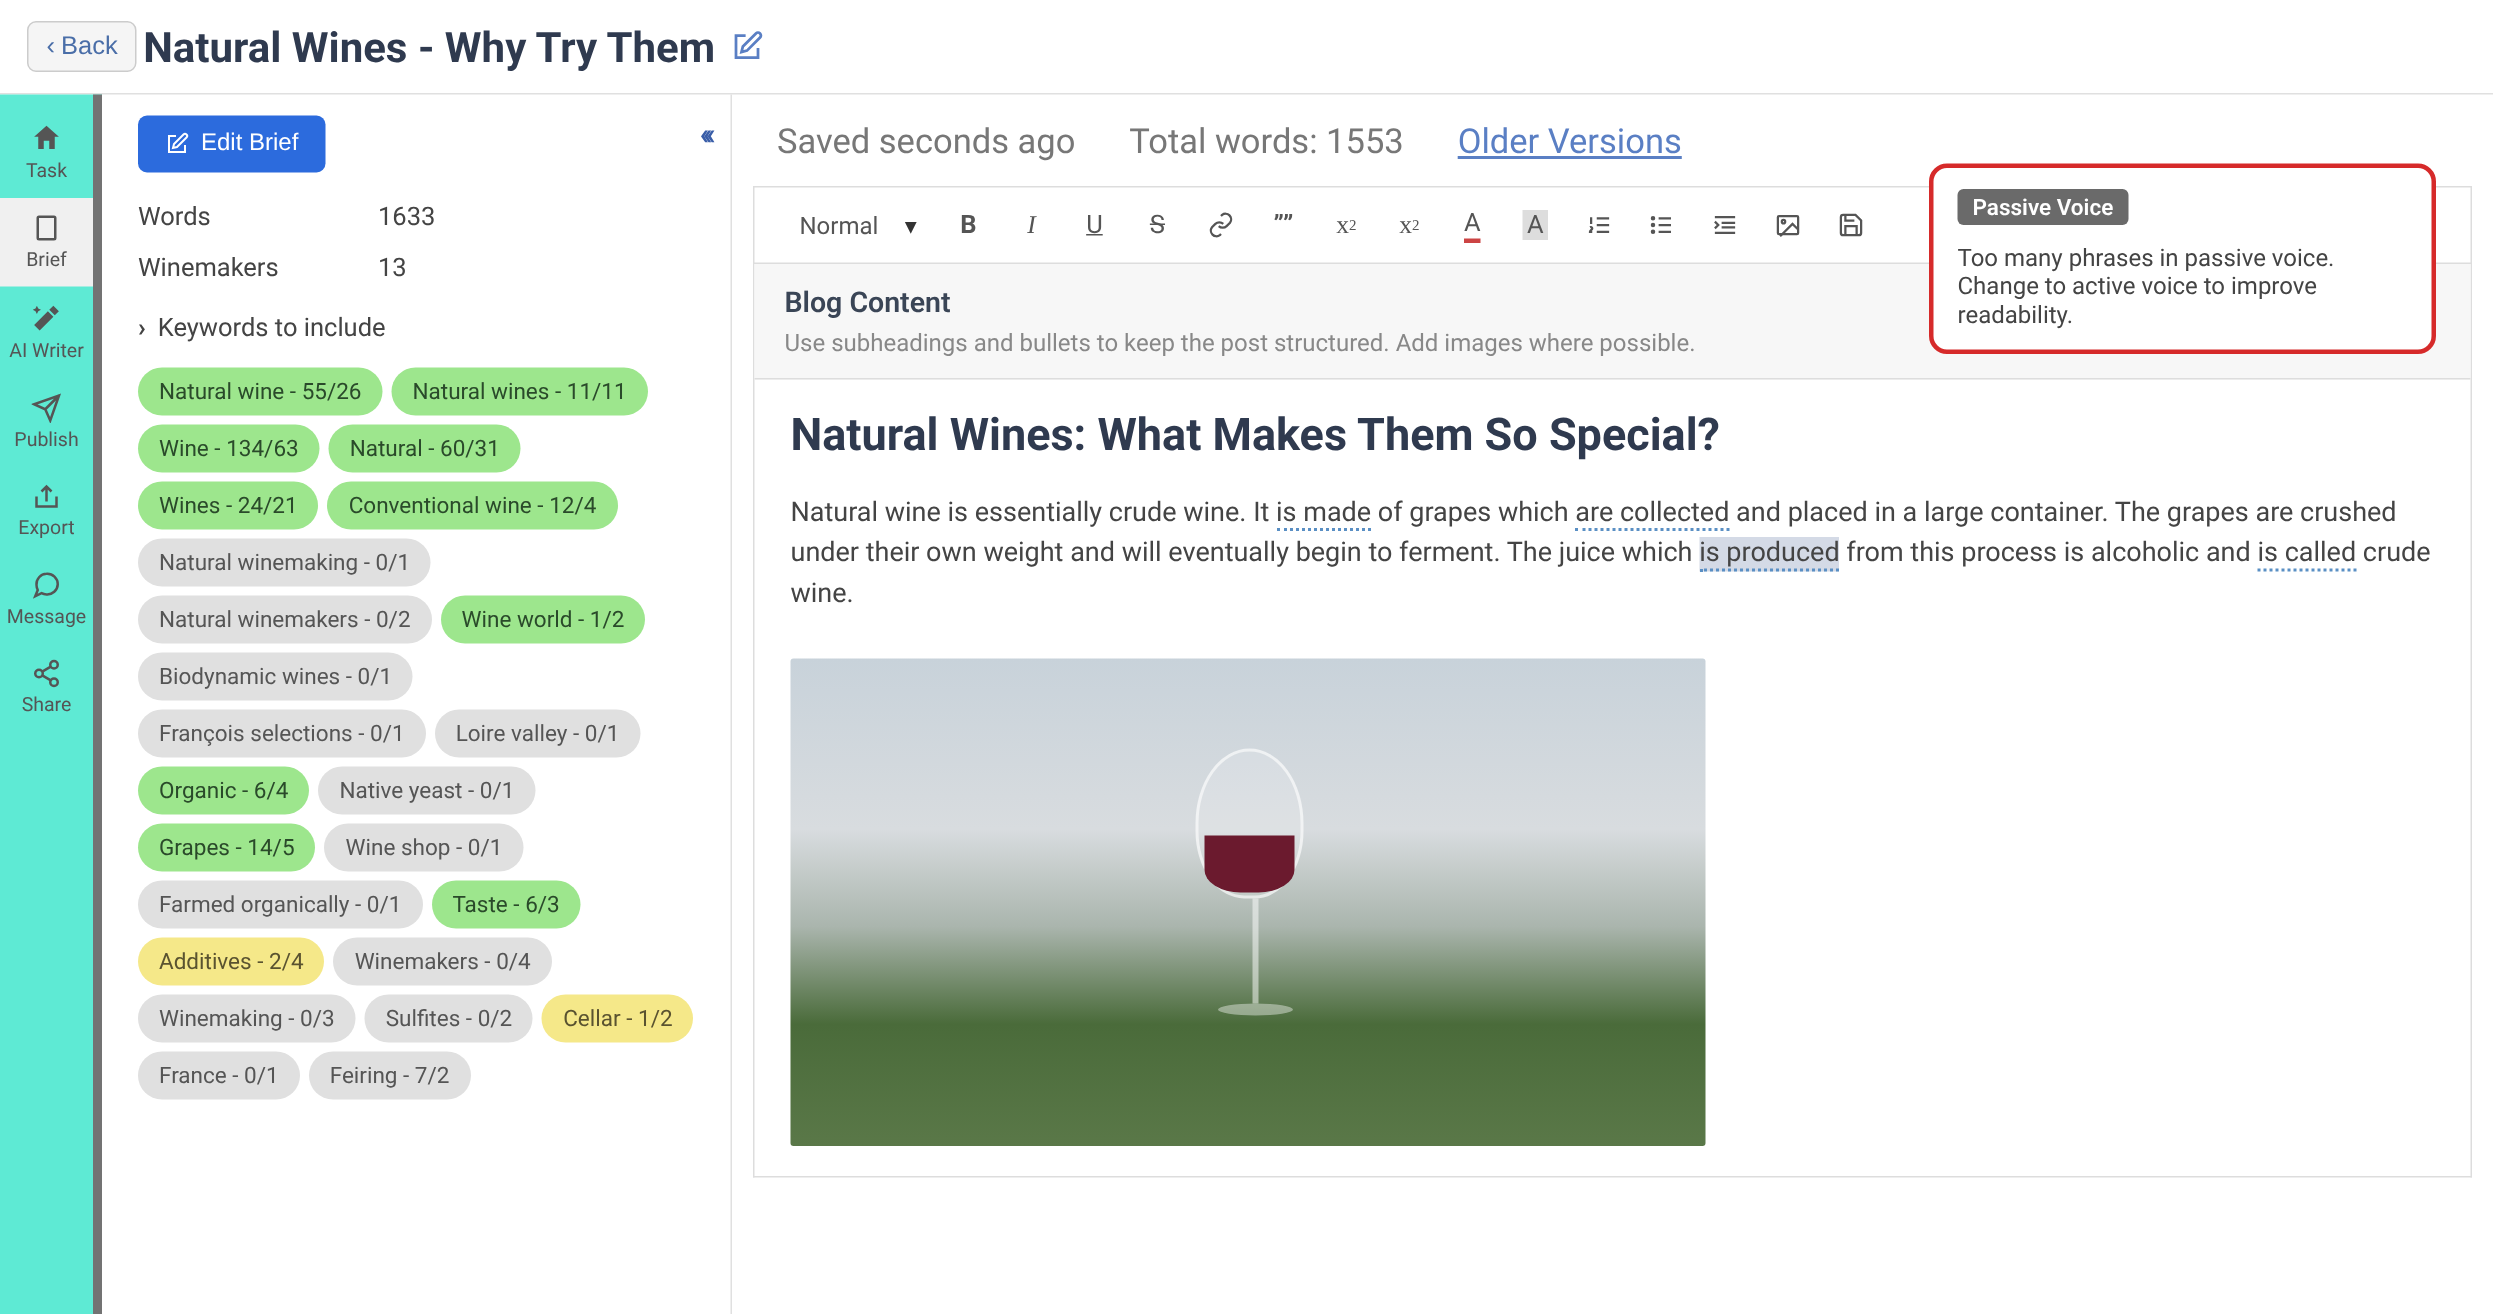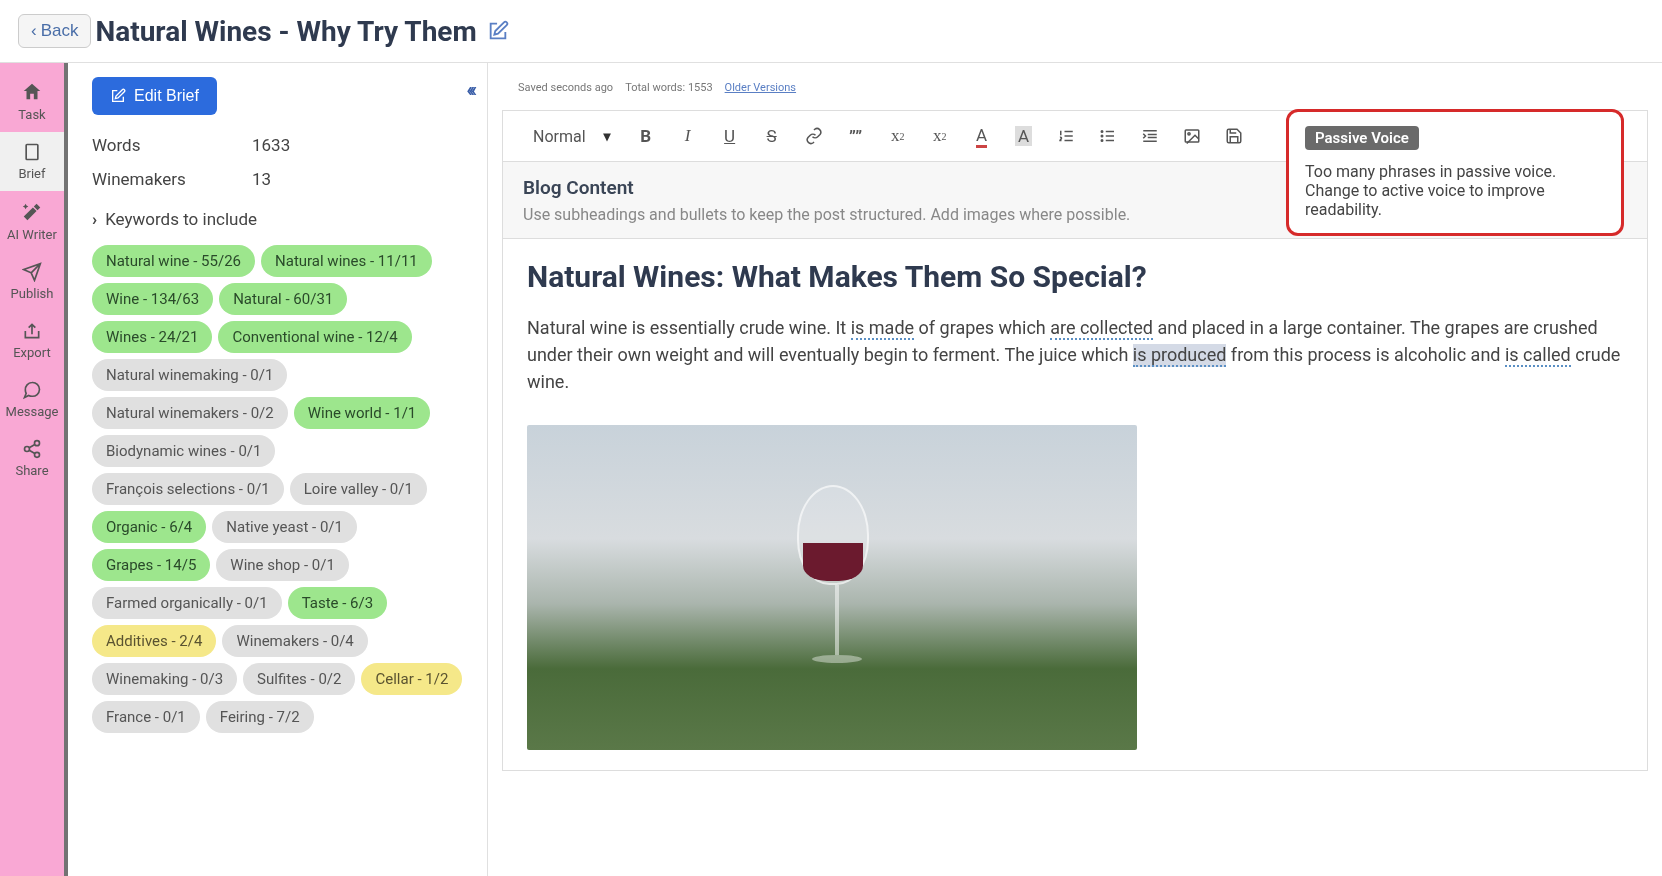--- a/index.html
+++ b/index.html
@@ -5,40 +5,40 @@
 * { box-sizing: border-box; margin: 0; padding: 0; }
 body { font-family: -apple-system, BlinkMacSystemFont, "Segoe UI", Roboto, sans-serif; background: #fff; color: #333; width: 1662px; height: 876px; overflow: hidden; }
 
 .top-header { display: flex; align-items: center; padding: 10px 18px; border-bottom: 1px solid #e0e0e0; height: 63px; }
 .back-btn { background: #f5f5f5; border: 1px solid #ccc; border-radius: 6px; padding: 6px 12px; font-size: 17px; color: #4a6ea8; cursor: pointer; display: flex; align-items: center; gap: 4px; }
 .page-title { font-size: 28px; font-weight: 700; color: #2f3a4f; margin-left: 4px; display: flex; align-items: center; gap: 10px; }
 .edit-title-icon { color: #5a7fc4; font-size: 22px; }
 
 .main-layout { display: flex; height: calc(100% - 63px); }
 
-.sidebar-nav { width: 68px; background: #f9a8d4; border-right: 4px solid #737373; padding-top: 8px; }
+.sidebar-nav { width: 68px; background: #5eead4; border-right: 6px solid #737373; padding-top: 8px; }
 .nav-item { display: flex; flex-direction: column; align-items: center; padding: 10px 2px; cursor: pointer; color: #555; font-size: 13px; gap: 4px; }
 .nav-item.active { background: #f0f0f0; }
 .nav-icon { font-size: 20px; }
 
 .brief-panel { width: 420px; border-right: 1px solid #e0e0e0; padding: 14px 24px; overflow-y: auto; position: relative; }
 .collapse-btn { position: absolute; top: 14px; right: 14px; color: #3a5ea8; font-size: 20px; font-weight: bold; cursor: pointer; letter-spacing: -4px; }
 .edit-brief-btn { background: #2c6bdd; color: #fff; border: none; border-radius: 6px; padding: 10px 18px; font-size: 16px; display: flex; align-items: center; gap: 8px; cursor: pointer; margin-bottom: 20px; }
 .stats-row { display: flex; margin: 14px 0; font-size: 17px; color: #444; }
 .stats-label { width: 160px; }
 .stats-value { }
 .keywords-header { display: flex; align-items: center; gap: 8px; font-size: 17px; color: #444; margin: 20px 0 16px; cursor: pointer; }
 .keyword-tags { display: flex; flex-wrap: wrap; gap: 6px; }
 .tag { padding: 7px 14px; border-radius: 20px; font-size: 15px; white-space: nowrap; }
 .tag-green { background: #9de68d; color: #2a4a2a; }
 .tag-gray { background: #e0e0e0; color: #555; }
 .tag-yellow { background: #f5e889; color: #5a5330; }
 
 .editor-area { flex: 1; display: flex; flex-direction: column; position: relative; }
-.status-bar { padding: 18px 30px 8px; display: flex; gap: 12px; font-size: 11px; color: #777; }
+.status-bar { padding: 18px 30px 8px; display: flex; gap: 36px; font-size: 23px; color: #777; }
 .status-link { color: #5a7fc4; cursor: pointer; text-decoration: underline; }
 .toolbar { display: flex; align-items: center; padding: 8px 20px; margin: 8px 14px 0; border: 1px solid #ddd; gap: 4px; }
 .tb-select { padding: 6px 10px; border: none; background: transparent; font-size: 16px; color: #555; }
 .tb-dropdown-caret { margin: 0 12px 0 4px; font-weight: bold; font-size: 14px; }
 .tb-btn { width: 38px; height: 34px; display: flex; align-items: center; justify-content: center; cursor: pointer; color: #555; font-size: 17px; }
 .tb-btn.bold { font-weight: 700; }
 .tb-btn.italic { font-style: italic; font-family: Georgia, serif; }
 .tb-btn.underline { text-decoration: underline; }
 .tb-btn.strike { text-decoration: line-through; }
 
@@ -170,21 +170,21 @@
     </div>
     <div class="keyword-tags" id="keyword-tags">
         <span class="tag tag-green">Natural wine - 55/26</span>
         <span class="tag tag-green">Natural wines - 11/11</span>
         <span class="tag tag-green">Wine - 134/63</span>
         <span class="tag tag-green">Natural - 60/31</span>
         <span class="tag tag-green">Wines - 24/21</span>
         <span class="tag tag-green">Conventional wine - 12/4</span>
         <span class="tag tag-gray">Natural winemaking - 0/1</span>
         <span class="tag tag-gray">Natural winemakers - 0/2</span>
-        <span class="tag tag-green">Wine world - 1/1</span>
+        <span class="tag tag-green">Wine world - 1/2</span>
         <span class="tag tag-gray">Biodynamic wines - 0/1</span>
         <span class="tag tag-gray">François selections - 0/1</span>
         <span class="tag tag-gray">Loire valley - 0/1</span>
         <span class="tag tag-green">Organic - 6/4</span>
         <span class="tag tag-gray">Native yeast - 0/1</span>
         <span class="tag tag-green">Grapes - 14/5</span>
         <span class="tag tag-gray">Wine shop - 0/1</span>
         <span class="tag tag-gray">Farmed organically - 0/1</span>
         <span class="tag tag-green">Taste - 6/3</span>
         <span class="tag tag-yellow">Additives - 2/4</span>

